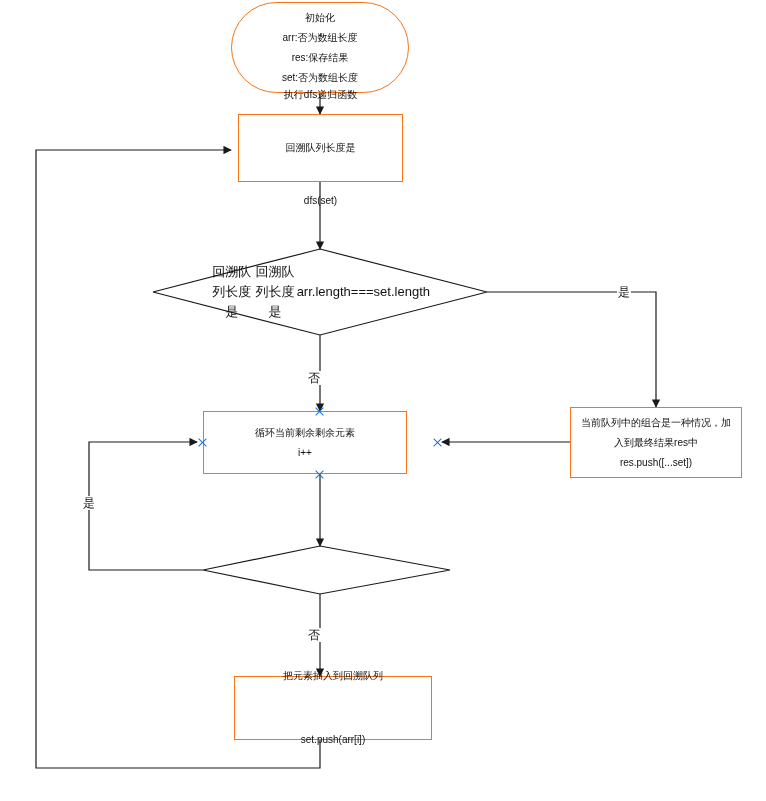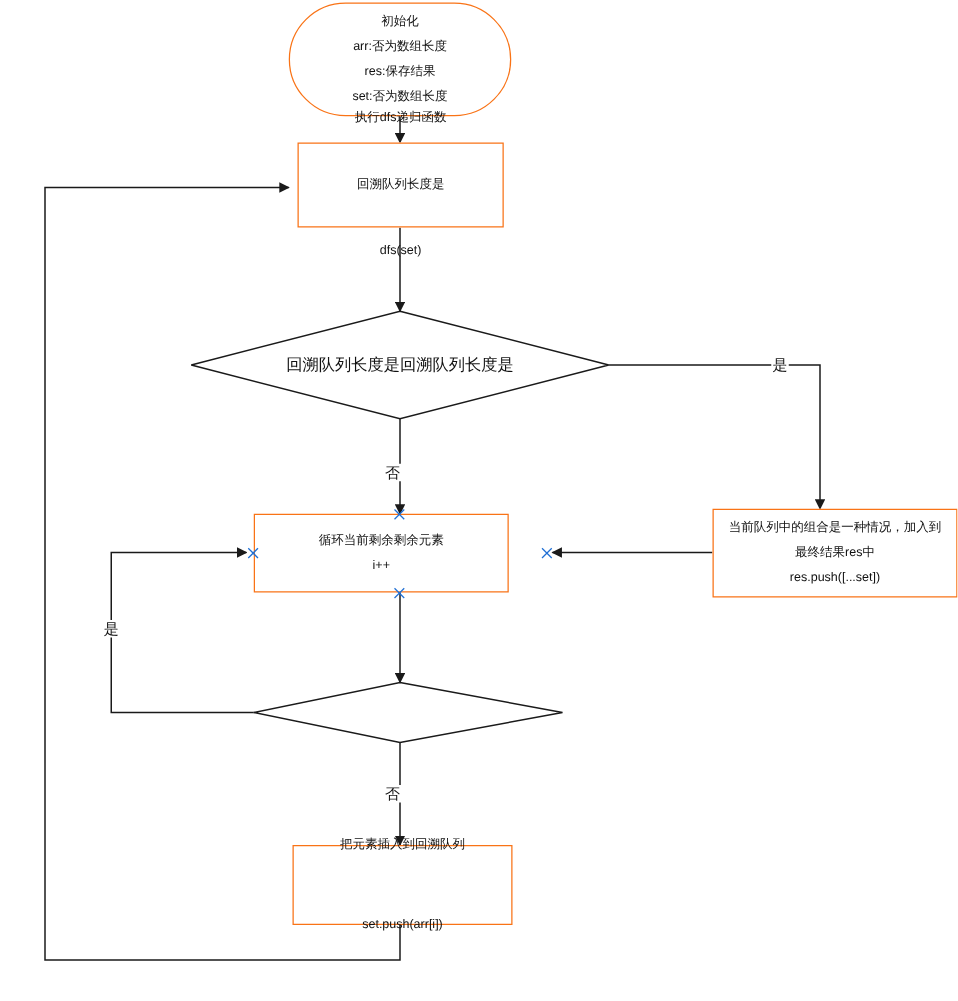--- a/index.html
+++ b/index.html
@@ -150,44 +150,45 @@
 
   <div class="node plain" style="left:238px; top:114px; width:165px; height:68px;gap:33px;">
     <span class="ln">执行dfs递归函数</span>
     <span class="ln">回溯队列长度是</span>
     <span class="ln">dfs(set)</span>
   </div>
 
   <div class="diamond-label" style="left:210px; top:255px; width:220px; height:74px;">
     <span class="ln">回溯队列长度是</span>
     <span class="ln">回溯队列长度是</span>
+    <span class="ln">arr.length===set.length</span>
   </div>
 
   <div class="edge-label" style="left:617px; top:285px;">是</div>
 
   <div class="edge-label" style="left:307px; top:371px;">否</div>
 
-  <div class="node plain wrapbox" style="left:570px; top:407px; width:196px; height:71px;">
+  <div class="node plain wrapbox" style="left:570px; top:407px; width:172px; height:71px;">
     <span class="ln">当前队列中的组合是一种情况，加入到最终结果res中</span>
     <span class="ln">res.push([...set])</span>
   </div>
 
   <div class="node plain" style="left:203px; top:411px; width:204px; height:63px;">
     <span class="ln">循环当前剩余剩余元素</span>
     <span class="ln">i++</span>
   </div>
 
   <div class="handle" style="left:314px; top:406px;"></div>
   <div class="handle" style="left:197px; top:437px;"></div>
   <div class="handle" style="left:432px; top:437px;"></div>
   <div class="handle" style="left:314px; top:469px;"></div>
 
   <div class="edge-label" style="left:82px; top:496px;">是</div>
 
 
   <div class="edge-label" style="left:307px; top:628px;">否</div>
 
-  <div class="node plain" style="left:234px; top:676px; width:176px; height:64px;gap:44px;">
+  <div class="node plain" style="left:234px; top:676px; width:198px; height:64px;gap:44px;">
     <span class="ln">把元素插入到回溯队列</span>
     <span class="ln">set.push(arr[i])</span>
   </div>
 
 </div>
 
 </body></html>

